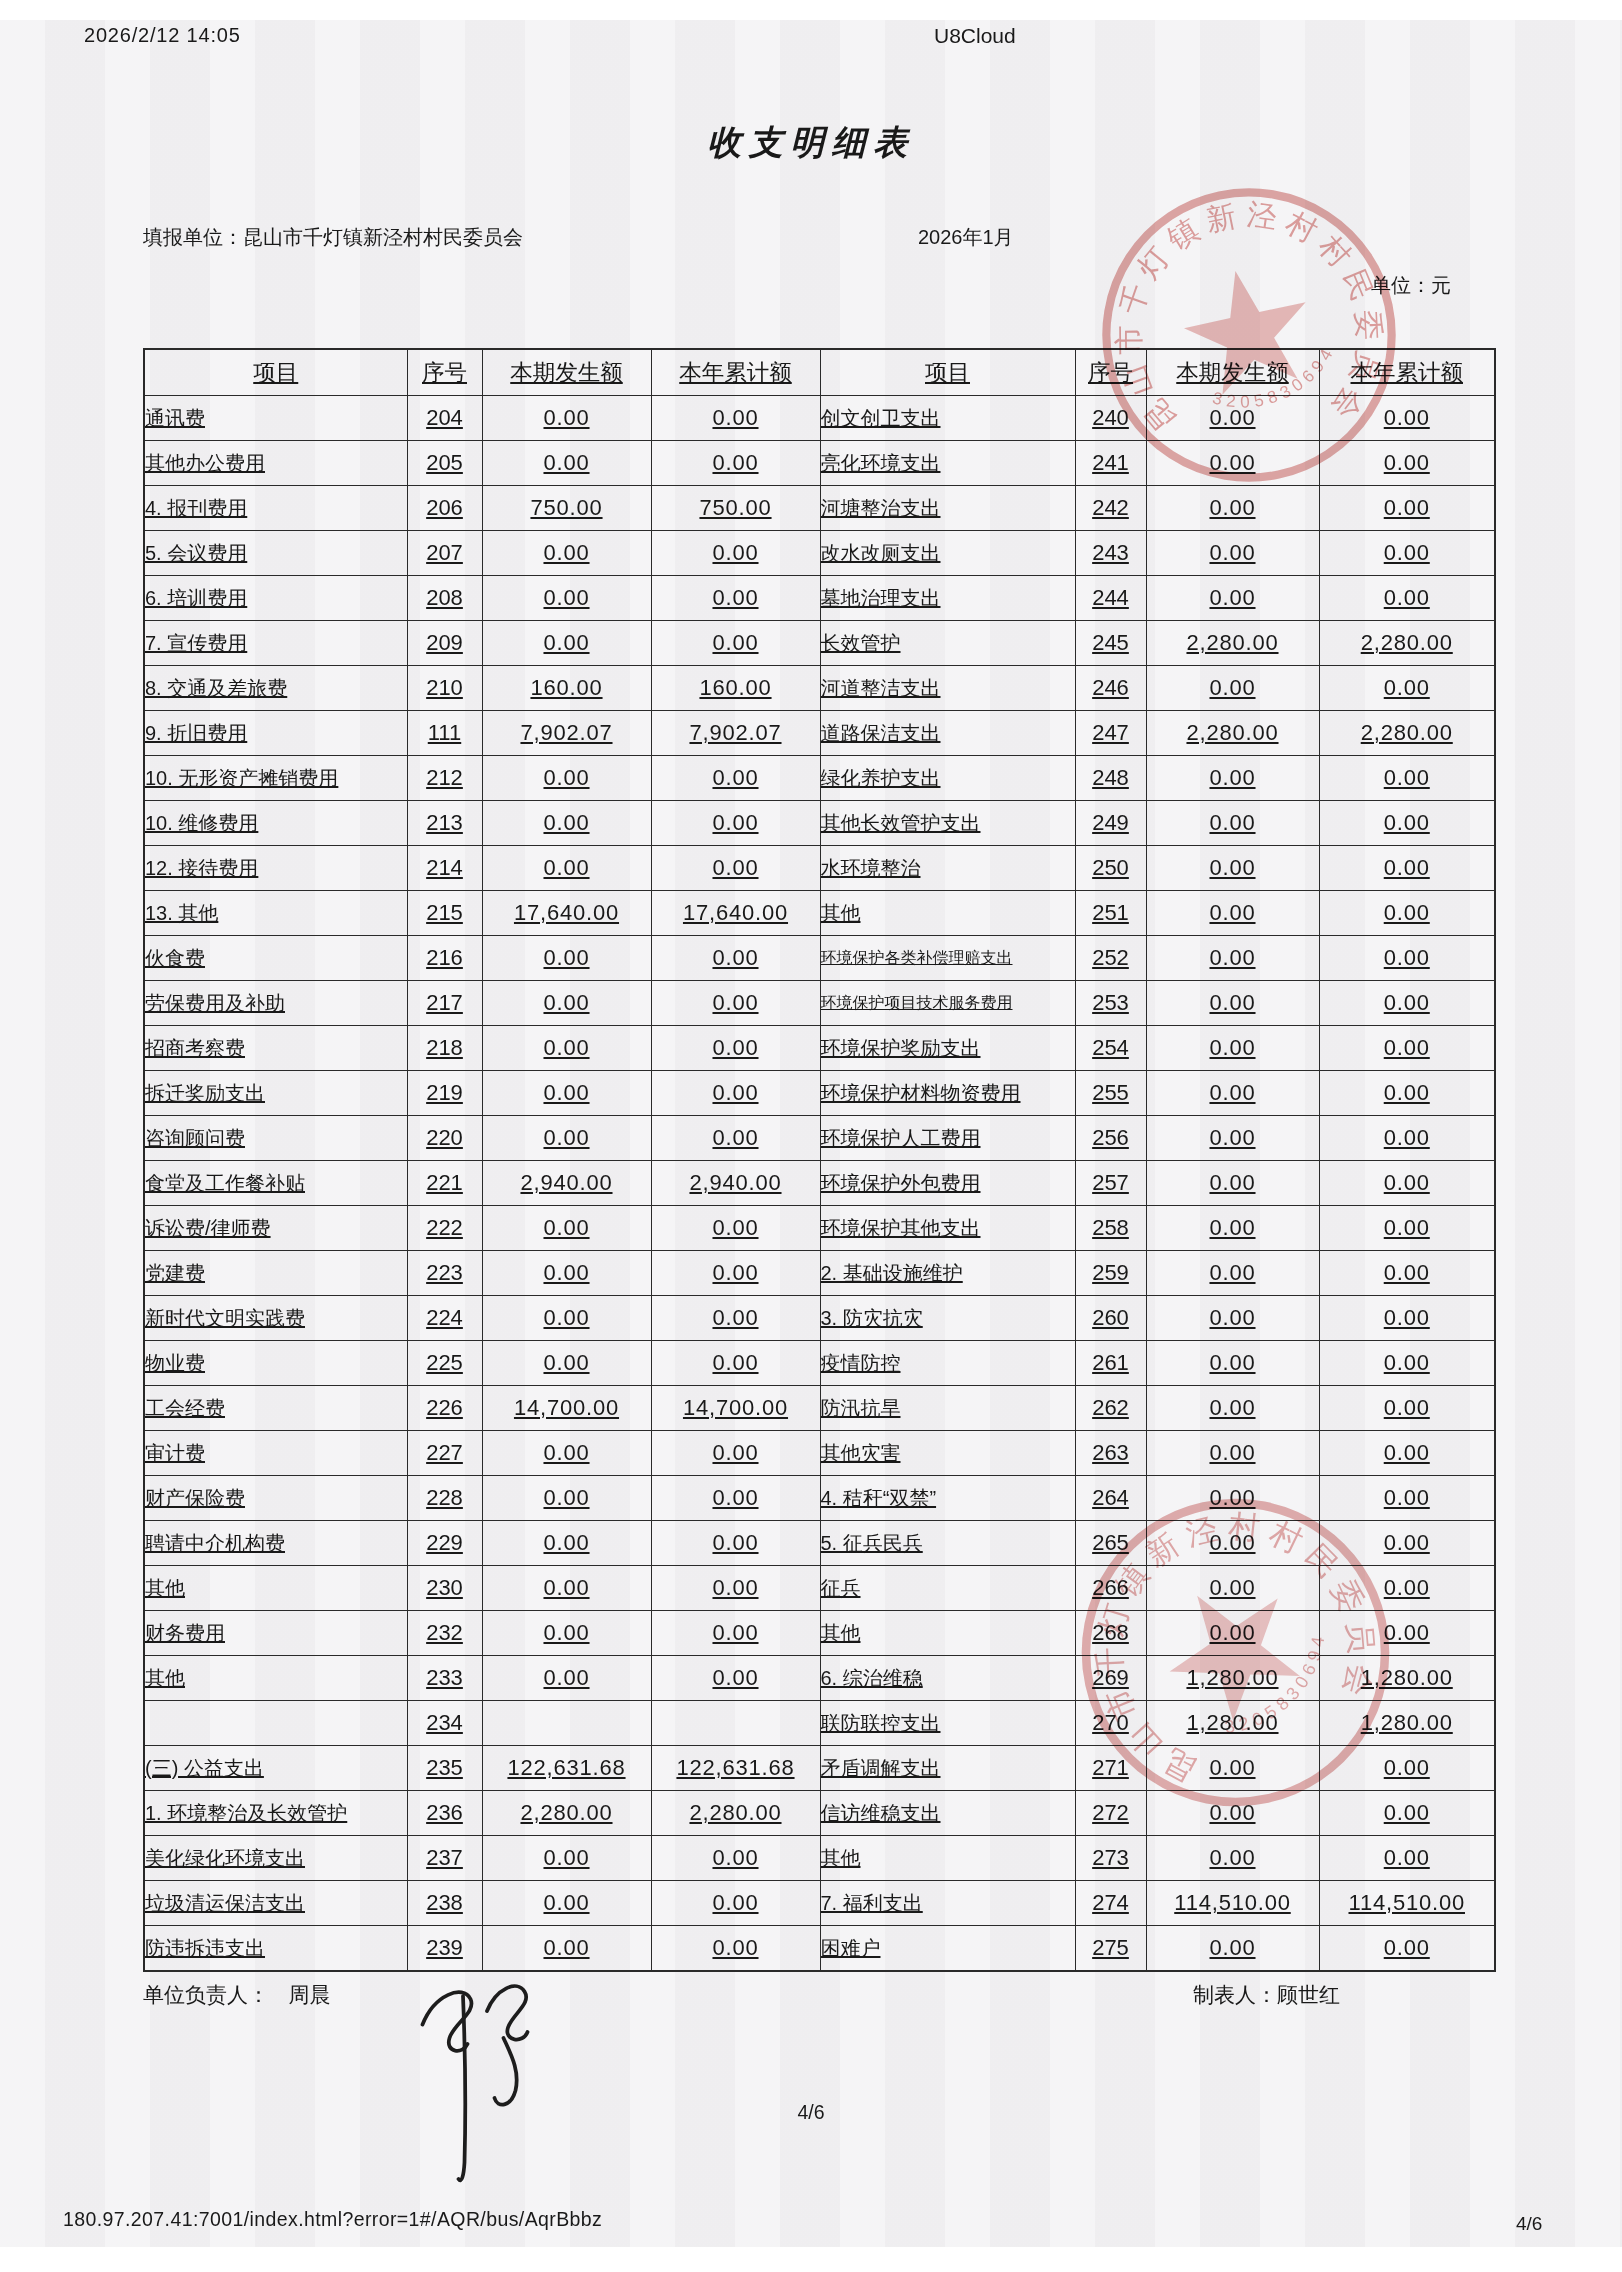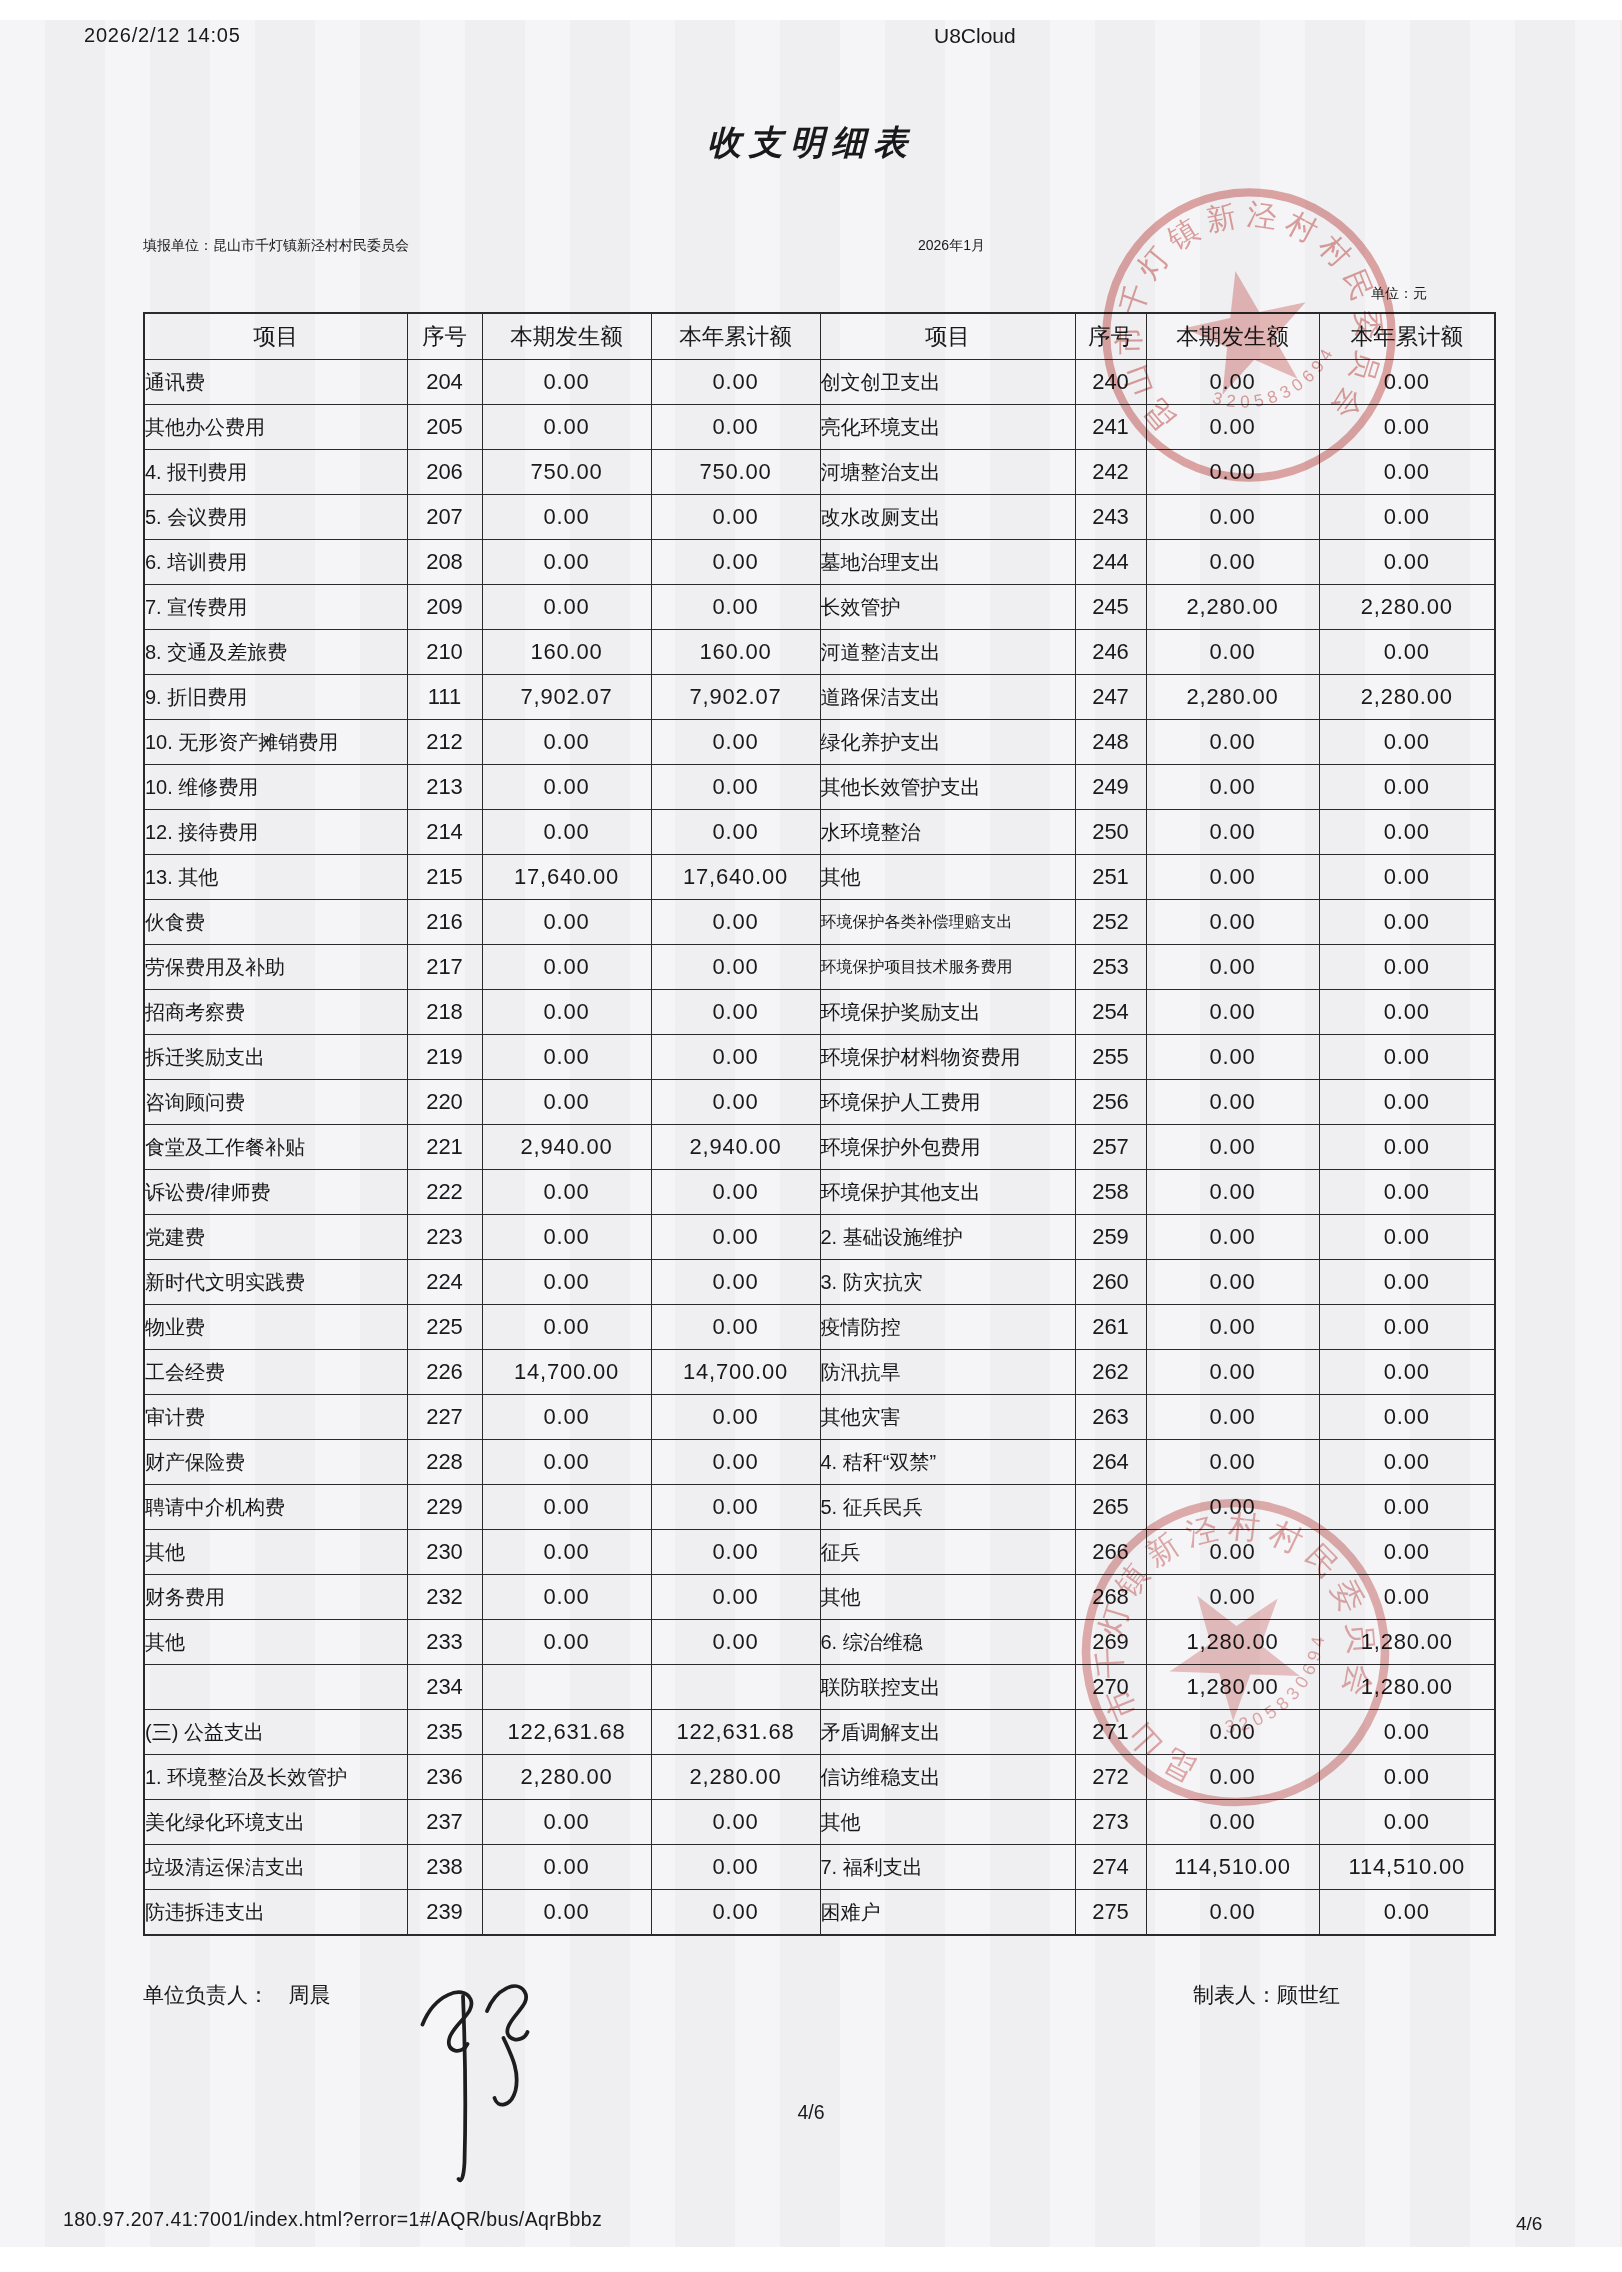--- a/index.html
+++ b/index.html
@@ -14,29 +14,30 @@
     position:absolute;left:0;top:19.5px;width:1622px;height:2228px;
     background:#f2f1f3;
     background-image:repeating-linear-gradient(90deg,
       rgba(255,255,255,0.25) 0 45px, rgba(0,0,0,0.012) 45px 105px);
   }
   .abs{position:absolute;}
   .print-head-ts{left:84px;top:24px;font-size:20px;letter-spacing:0.8px;}
   .print-head-app{left:934px;top:24px;font-size:21px;}
   .doc-title{left:0;top:120px;width:1622px;text-align:center;
     font-size:34px;font-weight:bold;letter-spacing:7.5px;font-style:italic;}
-  .info-line{top:237px;font-size:14px;}
+  .info-line{top:224px;font-size:20px;}
   .info-unit{left:143px;}
   .info-period{left:918px;text-align:right;}
   .info-currency{left:1371px;margin-top:48px;}
 
   table.detail{
-    position:absolute;left:143px;top:312px;
+    position:absolute;left:143px;top:348px;
     width:1352px;border-collapse:collapse;table-layout:fixed;
     border:2.3px solid #2a2a2a;
+    text-decoration:underline;
   }
   table.detail th, table.detail td{
     border:1.5px solid #2a2a2a;
     height:44px;padding:0;overflow:hidden;white-space:nowrap;
   }
   table.detail th{font-size:22.5px;font-weight:normal;height:45px;text-align:center;}
   td.td-item{font-size:20px;text-align:left;}
   td.td-seq{font-size:22px;text-align:center;}
   td.td-amt{font-size:22px;text-align:center;letter-spacing:0.8px;}
   td.ind0{padding-left:6px;}

